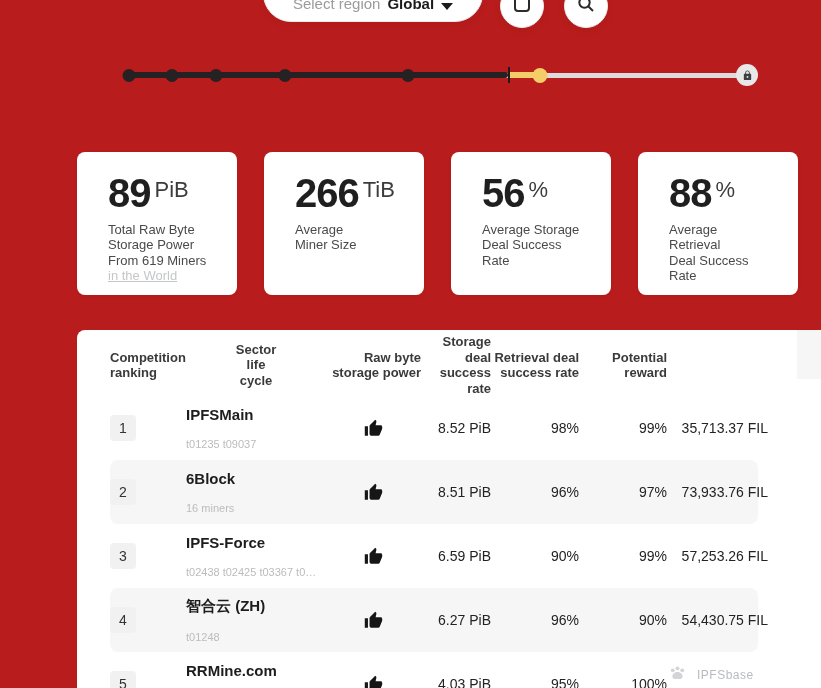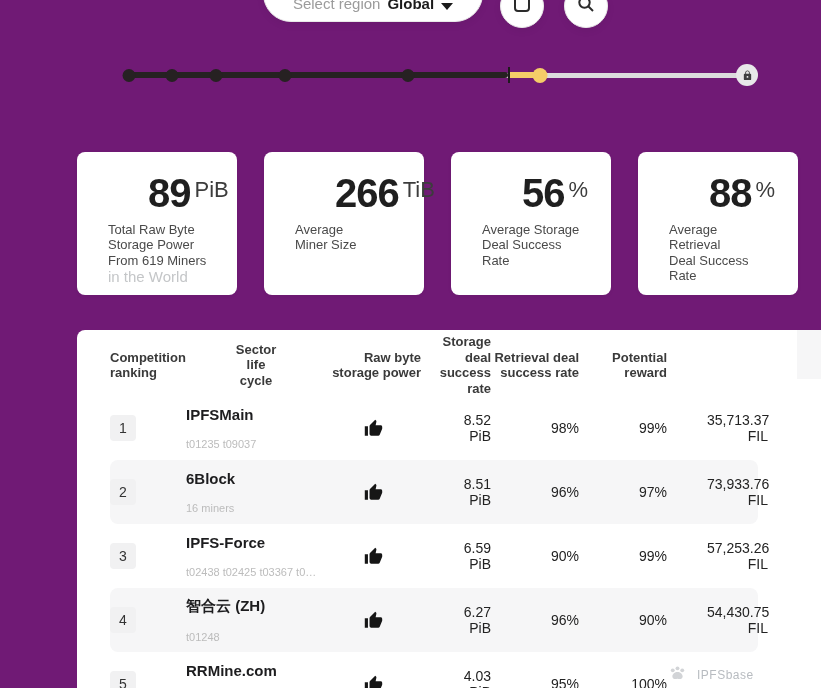--- a/index.html
+++ b/index.html
@@ -1,18 +1,18 @@
 <!DOCTYPE html>
 <html><head>
 <meta charset="utf-8">
 <style>
   * { margin:0; padding:0; box-sizing:border-box; }
   html,body { width:821px; height:688px; }
   body { font-family:"Liberation Sans","DejaVu Sans",sans-serif; background:#f6f6f7; }
-  #page { position:relative; width:821px; height:688px; overflow:hidden; background:#701a75; }
+  #page { position:relative; width:821px; height:688px; overflow:hidden; background:#b91c1c; }
 
   
   .region-pill { position:absolute; left:263px; top:-34px; width:220px; height:56px;
     background:#fff; border:1px solid #e9e9e9; border-radius:28px;
     box-shadow:0 3px 8px rgba(0,0,0,.05);
     display:flex; align-items:flex-end; justify-content:center; gap:7px;
     padding-bottom:9px; cursor:pointer; }
   .region-pill .rl { font-size:15px; color:#9b9b9b; }
   .region-pill .rv { font-size:15px; color:#1b1b1b; font-weight:700; }
   .chev { width:0; height:0; border-left:6px solid transparent; border-right:6px solid transparent;
@@ -38,41 +38,41 @@
             display:flex; align-items:center; justify-content:center; }
 
   
   .cards { position:absolute; left:77px; top:152px; display:flex; gap:27px; }
   .card { width:160px; height:143px; background:#fff; border-radius:8px;
     box-shadow:0 1px 4px rgba(0,0,0,.05); padding:20px 8px 0 31px; }
   .cv { display:flex; align-items:flex-start; gap:4px; }
   .cv .num { font-size:40px; font-weight:700; color:#1f1f1f; line-height:1.05; letter-spacing:-1px; }
   .cv .unit { font-size:22px; color:#3c3c3c; margin-top:5px; }
   .clabel { margin-top:8px; font-size:13px; line-height:1.18; color:#4a4a4a; white-space:pre-line; }
-  .csub   { font-size:15px; line-height:1.18; color:#c4c6c8; white-space:pre-line; }
+  .csub   { font-size:13px; line-height:1.18; color:#c4c6c8; white-space:pre-line;text-decoration:underline; }
 
   
   .tpatch { position:absolute; left:797px; top:330px; width:24px; height:49px; background:#f6f6f7; z-index:3; }
   .tableWrap { position:absolute; left:77px; top:330px; width:744px; height:358px;
     background:#fff; border-radius:8px 8px 0 0; padding:0 53px 0 33px; }
   .thead, .trow { display:grid; grid-template-columns:76px 140px 95px 70px 88px 88px 101px; align-items:center; }
   .thead { min-height:62px; padding-top:4px; }
   .th { font-size:13px; font-weight:700; color:#3a3a3a; line-height:1.2; white-space:pre-line; }
   .th.l { text-align:left; } .th.c { text-align:center; } .th.r { text-align:right; }
   .trow { position:relative; height:64px; }
   .trow .cell { position:relative; z-index:1; }
   .stripe { position:absolute; left:0; right:10px; top:0; bottom:0; background:#f6f6f7; border-radius:8px; z-index:0; }
   .badge { display:inline-flex; align-items:center; justify-content:center;
     width:26px; height:26px; border-radius:4px; background:#f1f1f2;
     font-size:14px; color:#333; }
   .mname { font-size:15px; font-weight:700; color:#1d1d1f; cursor:pointer; }
   .msub  { margin-top:15px; font-size:11px; color:#bcbcbc; white-space:nowrap; overflow:hidden;
            text-overflow:ellipsis; max-width:135px; }
   .sector { text-align:center; }
-  .num { font-size:14px; color:#232323; text-align:right;margin-left:40px; }
+  .num { font-size:14px; color:#232323; text-align:right; }
   .thumb svg { vertical-align:middle; }
 
   
   .watermark { position:absolute; left:668px; top:664px; z-index:5;
     display:flex; align-items:center; gap:10px; color:#b4b8bd; font-size:12px;
     letter-spacing:.5px; opacity:.95; }
   .watermark svg { opacity:.55; }
 </style>
 </head>
 <body>

